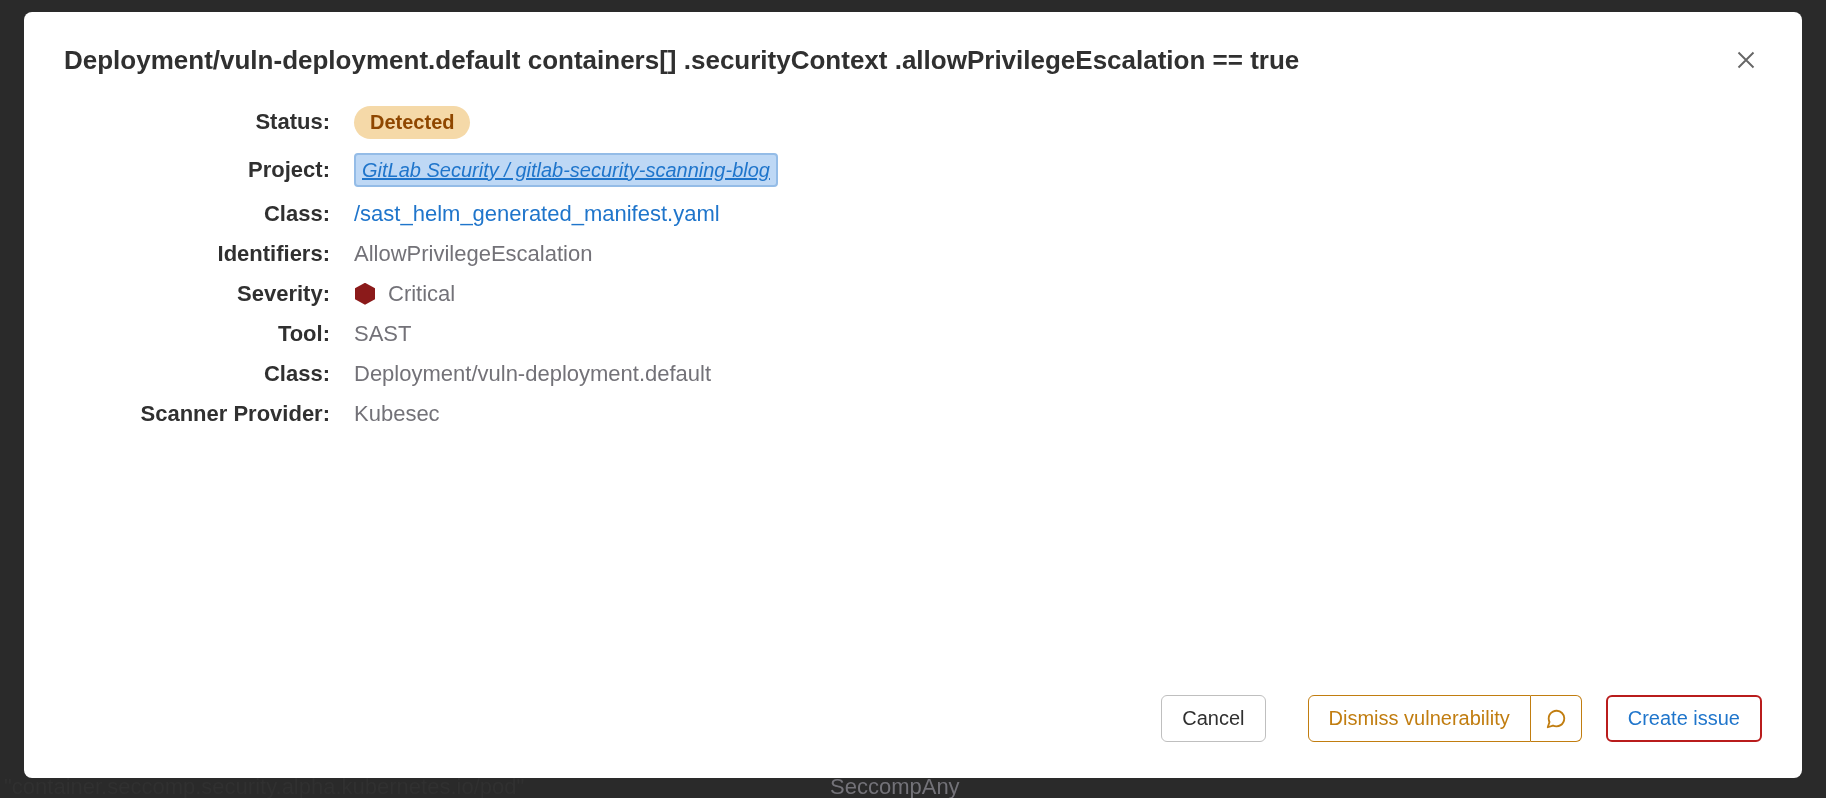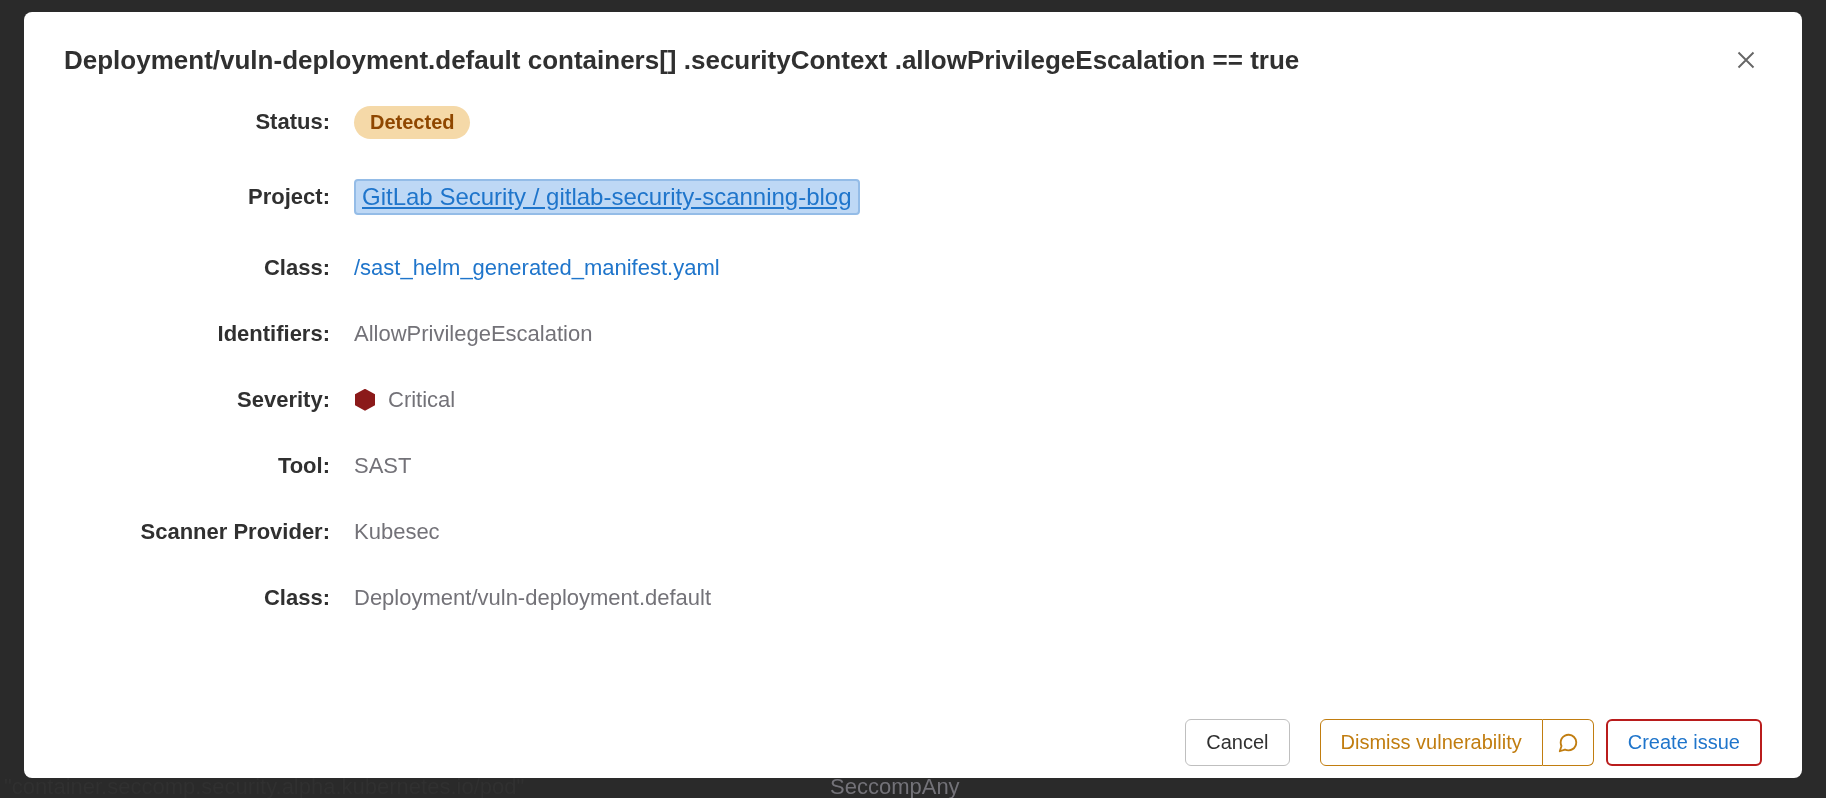--- a/index.html
+++ b/index.html
@@ -13,21 +13,21 @@
     }
     .modal {
       position: absolute;
       top: 12px;
       left: 24px;
       right: 24px;
       bottom: 20px;
       background: #fff;
       border-radius: 8px;
       z-index: 10;
-      padding: 32px 40px 12px 40px;
+      padding: 32px 40px 36px 40px;
       display: flex;
       flex-direction: column;
     }
     .modal-header {
       display: flex;
       justify-content: space-between;
       align-items: flex-start;
       margin-bottom: 28px;
     }
     .modal-title {
@@ -41,21 +41,21 @@
       border: none;
       cursor: pointer;
       padding: 6px;
       display: flex;
       color: #666;
     }
     .close-btn svg { width: 20px; height: 20px; }
     .detail-rows {
       display: flex;
       flex-direction: column;
-      gap: 40px;
+      gap: 14px;
       margin-bottom: auto;
     }
     .detail-row {
       display: flex;
       align-items: center;
     }
     .detail-label {
       width: 290px;
       text-align: right;
       font-size: 22px;
@@ -82,21 +82,22 @@
     .link-highlight {
       display: inline-block;
       background: #bed8f5;
       border: 2px solid #94bce7;
       border-radius: 4px;
       padding: 2px 6px;
     }
     .link-highlight a {
       color: #1f75cb;
       text-decoration: underline;
-      font-size: 24px;
+      font-size: 20px;
+      font-style: italic;
     }
     .file-link {
       color: #1f75cb;
       text-decoration: none;
     }
     .severity-icon {
       width: 22px;
       height: 22px;
       display: inline-flex;
       align-items: center;
@@ -104,21 +105,21 @@
     }
     .hexagon {
       width: 20px;
       height: 22px;
       background: #8b1a1a;
       clip-path: polygon(50% 0%, 100% 25%, 100% 75%, 50% 100%, 0% 75%, 0% 25%);
     }
     .footer {
       display: flex;
       justify-content: flex-end;
-      gap: 12px;
+      gap: 24px;
       margin-top: 40px;
     }
     .btn {
       font-size: 20px;
       padding: 10px 20px;
       border-radius: 6px;
       cursor: pointer;
       background: #fff;
       display: inline-flex;
       align-items: center;
@@ -221,27 +222,27 @@
         <span>Critical</span>
       </div>
     </div>
 
     <div class="detail-row">
       <div class="detail-label">Tool:</div>
       <div class="detail-value">SAST</div>
     </div>
 
     <div class="detail-row">
+      <div class="detail-label">Class:</div>
+      <div class="detail-value">Deployment/vuln-deployment.default</div>
+    </div>
+
+    <div class="detail-row">
       <div class="detail-label">Scanner Provider:</div>
       <div class="detail-value">Kubesec</div>
-    </div>
-
-    <div class="detail-row">
-      <div class="detail-label">Class:</div>
-      <div class="detail-value">Deployment/vuln-deployment.default</div>
     </div>
 
   </div>
 
   <div class="footer">
     <button class="btn btn-cancel">Cancel</button>
     <div class="btn-dismiss-group">
       <button class="btn btn-dismiss">Dismiss vulnerability</button>
       <button class="btn btn-comment">
         <svg viewBox="0 0 24 24" fill="none" stroke="currentColor" stroke-width="2" stroke-linecap="round" stroke-linejoin="round">

